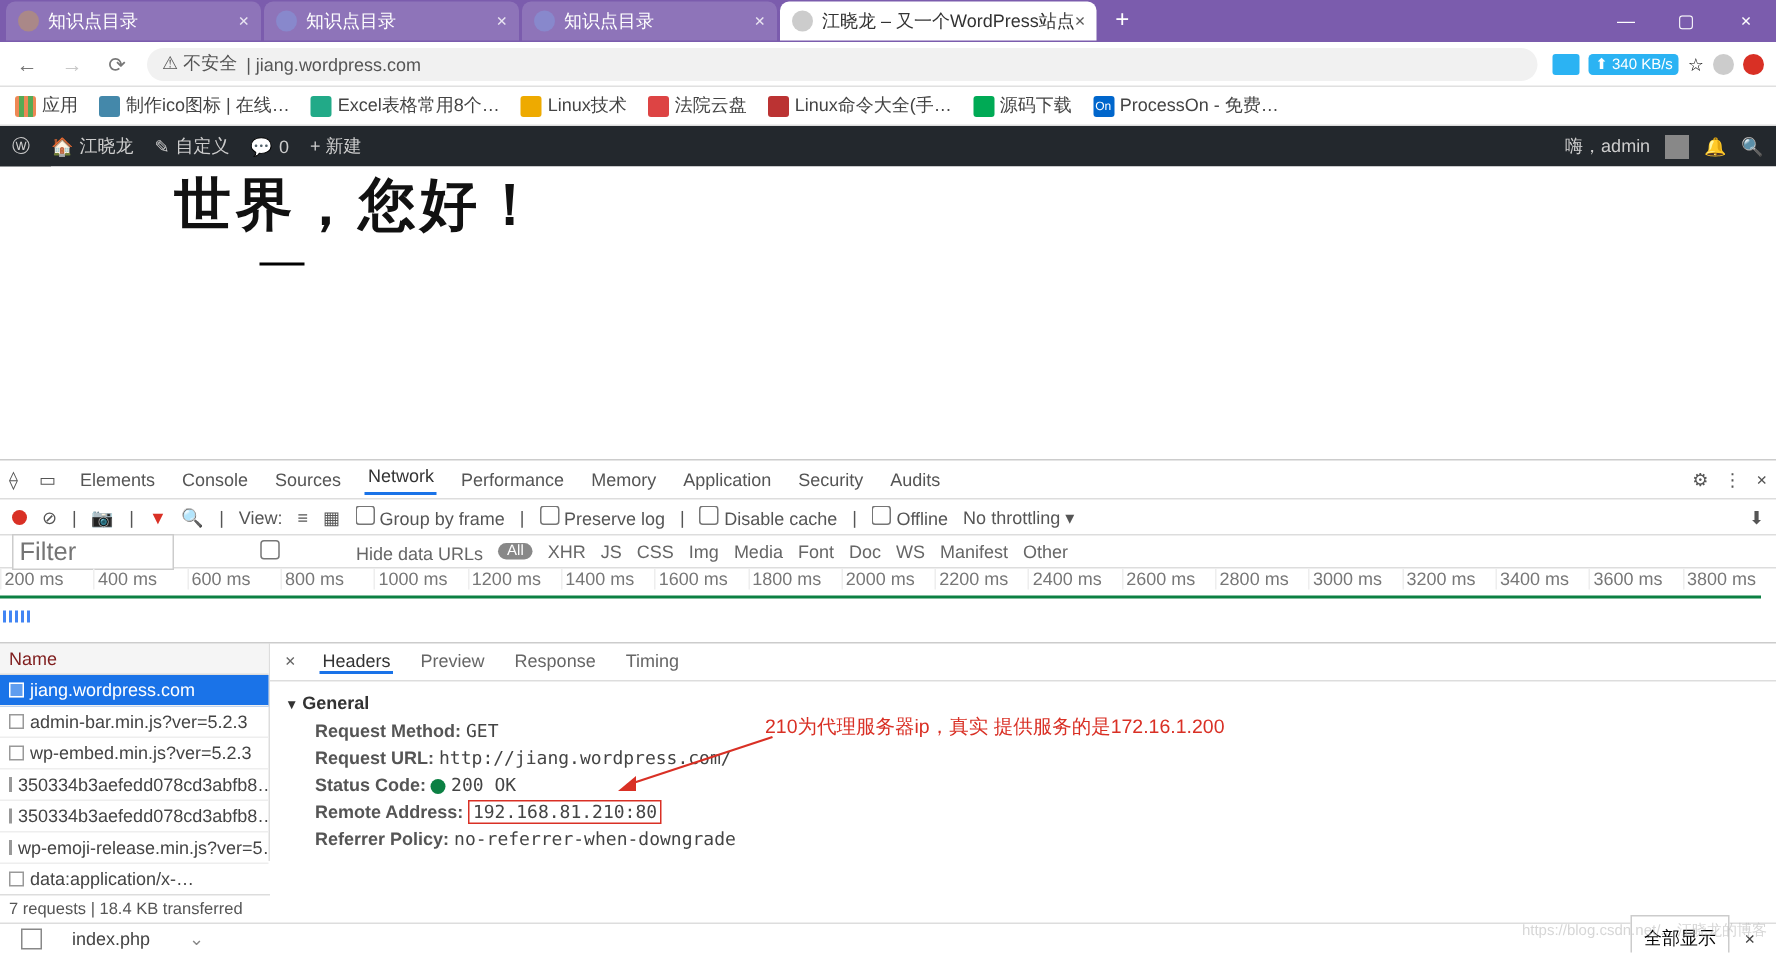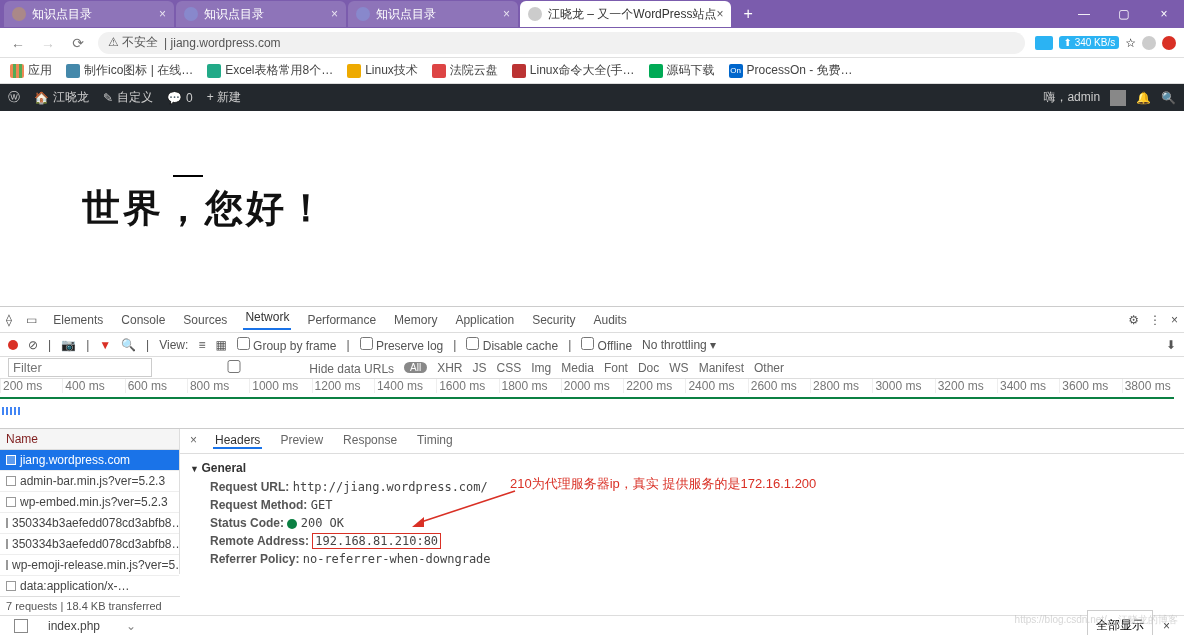--- a/index.html
+++ b/index.html
@@ -18,32 +18,32 @@
 .addr-box .warn{margin-right:6px;}
 .ext-area{display:flex;align-items:center;gap:6px;}
 .speed{background:#2bb3f3;color:#fff;padding:1px 4px;border-radius:3px;font-size:10px;}
 .bm-bar{height:26px;display:flex;align-items:center;padding:0 10px;gap:14px;border-bottom:1px solid #ddd;}
 .bm{display:flex;align-items:center;gap:4px;color:#444;}
 .bm .ico{width:14px;height:14px;display:inline-block;border-radius:2px;}
 .wp-bar{background:#23282d;height:27px;display:flex;align-items:center;color:#ccc;padding:0 8px;gap:14px;}
 .wp-item{display:flex;align-items:center;gap:4px;}
 .wp-right{margin-left:auto;display:flex;align-items:center;gap:10px;}
 .wp-avatar{width:16px;height:16px;background:#888;}
-.page-content{height:195px;background:#fff;display:flex;align-items:center;padding-left:82px;}
+.page-content{height:195px;background:#fff;display:flex;align-items:flex-start;padding-left:82px;margin-left:34px;}
 .page-content .line{width:30px;height:2px;background:#000;position:absolute;top:175px;left:173px;}
 .page-content h1{font-size:38px;font-weight:700;color:#111;letter-spacing:3px;}
 .devtools{border-top:1px solid #ccc;}
 .dt-tabs{height:26px;display:flex;align-items:center;padding:0 6px;gap:14px;border-bottom:1px solid #ddd;color:#555;}
 .dt-tabs .t{padding:0 2px;}
 .dt-tabs .t.active{color:#333;border-bottom:2px solid #1a73e8;padding-bottom:4px;}
 .dt-tabs .right{margin-left:auto;display:flex;gap:10px;}
 .dt-toolbar{height:24px;display:flex;align-items:center;padding:0 8px;gap:10px;border-bottom:1px solid #ddd;color:#555;}
 .rec{width:10px;height:10px;background:#d93025;border-radius:50%;}
 .dt-filter{height:22px;display:flex;align-items:center;padding:0 8px;gap:10px;border-bottom:1px solid #ddd;color:#666;}
-.dt-filter input{border:1px solid #ccc;padding:1px 4px;width:144px;font-size:13px;}
+.dt-filter input{border:1px solid #ccc;padding:1px 4px;width:108px;font-size:17px;}
 .pill{background:#888;color:#fff;border-radius:8px;padding:0 6px;font-size:10px;}
 .timeline{height:50px;border-bottom:1px solid #ccc;position:relative;}
 .timeline .ticks{display:flex;height:14px;font-size:10px;color:#777;}
 .timeline .ticks span{flex:1;text-align:left;padding-left:2px;border-left:1px solid #eee;}
 .timeline .bar{position:absolute;top:18px;left:0;right:10px;height:2px;background:#0b8043;}
 .timeline .dots{position:absolute;top:28px;left:2px;display:flex;gap:2px;}
 .timeline .dots i{width:2px;height:8px;background:#4285f4;display:block;}
 .dt-main{display:flex;height:145px;}
 .req-list{width:180px;border-right:1px solid #ddd;}
 .req-list .hdr{background:#f5f5f5;padding:3px 6px;border-bottom:1px solid #ddd;color:#7f1d1d;}
@@ -298,22 +298,22 @@
     <div class="detail">
       <div class="dtab-row">
         <span>×</span>
         <span class="dt active">Headers</span>
         <span class="dt">Preview</span>
         <span class="dt">Response</span>
         <span class="dt">Timing</span>
       </div>
       <div class="section">
         <div class="sh">General</div>
+        <div class="kv"><b>Request Method:</b> <span class="mono">GET</span></div>
         <div class="kv"><b>Request URL:</b> <span class="mono">http://jiang.wordpress.com/</span></div>
-        <div class="kv"><b>Request Method:</b> <span class="mono">GET</span></div>
         <div class="kv"><b>Status Code:</b> <span class="status-dot"></span> <span class="mono">200 OK</span></div>
         <div class="kv"><b>Remote Address:</b> <span class="mono highlight">192.168.81.210:80</span></div>
         <div class="kv"><b>Referrer Policy:</b> <span class="mono">no-referrer-when-downgrade</span></div>
       </div>
       <div class="section">
         
         
       </div>
       <div class="annotation" style="top:46px;left:330px;">210为代理服务器ip，真实 提供服务的是172.16.1.200</div>
       <svg class="arrow" style="top:60px;left:230px;" width="110" height="40">

